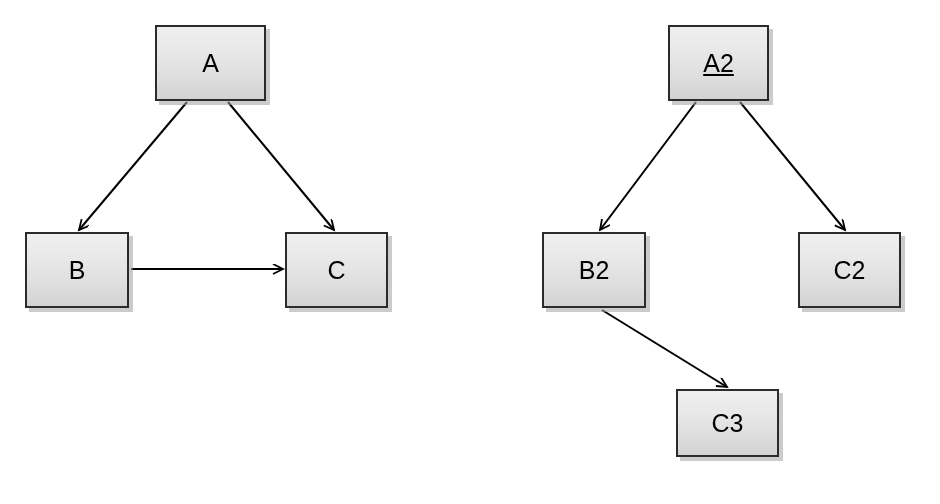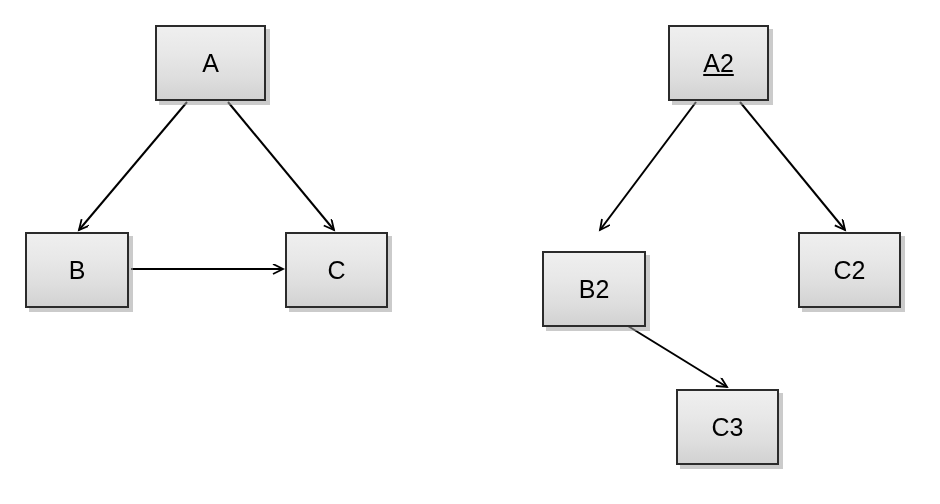--- a/index.html
+++ b/index.html
@@ -74,23 +74,23 @@
   </div>
   <div class="node" style="left: 25px; top: 232px; width: 104px; height: 76px;">
     <span class="node-label">B</span>
   </div>
   <div class="node" style="left: 285px; top: 232px; width: 103px; height: 76px;">
     <span class="node-label">C</span>
   </div>
   <div class="node" style="left: 668px; top: 25px; width: 101px; height: 76px; text-decoration: underline;">
     <span class="node-label">A2</span>
   </div>
-  <div class="node" style="left: 542px; top: 232px; width: 104px; height: 76px; margin-top: 19px;">
+  <div class="node" style="left: 542px; top: 232px; width: 104px; height: 76px;">
     <span class="node-label">B2</span>
   </div>
   <div class="node" style="left: 798px; top: 232px; width: 103px; height: 76px;">
     <span class="node-label">C2</span>
   </div>
-  <div class="node" style="left: 676px; top: 389px; width: 103px; height: 76px;">
+  <div class="node" style="left: 676px; top: 389px; width: 103px; height: 68px;">
     <span class="node-label">C3</span>
   </div>
 
 </div>
 
 </body></html>

